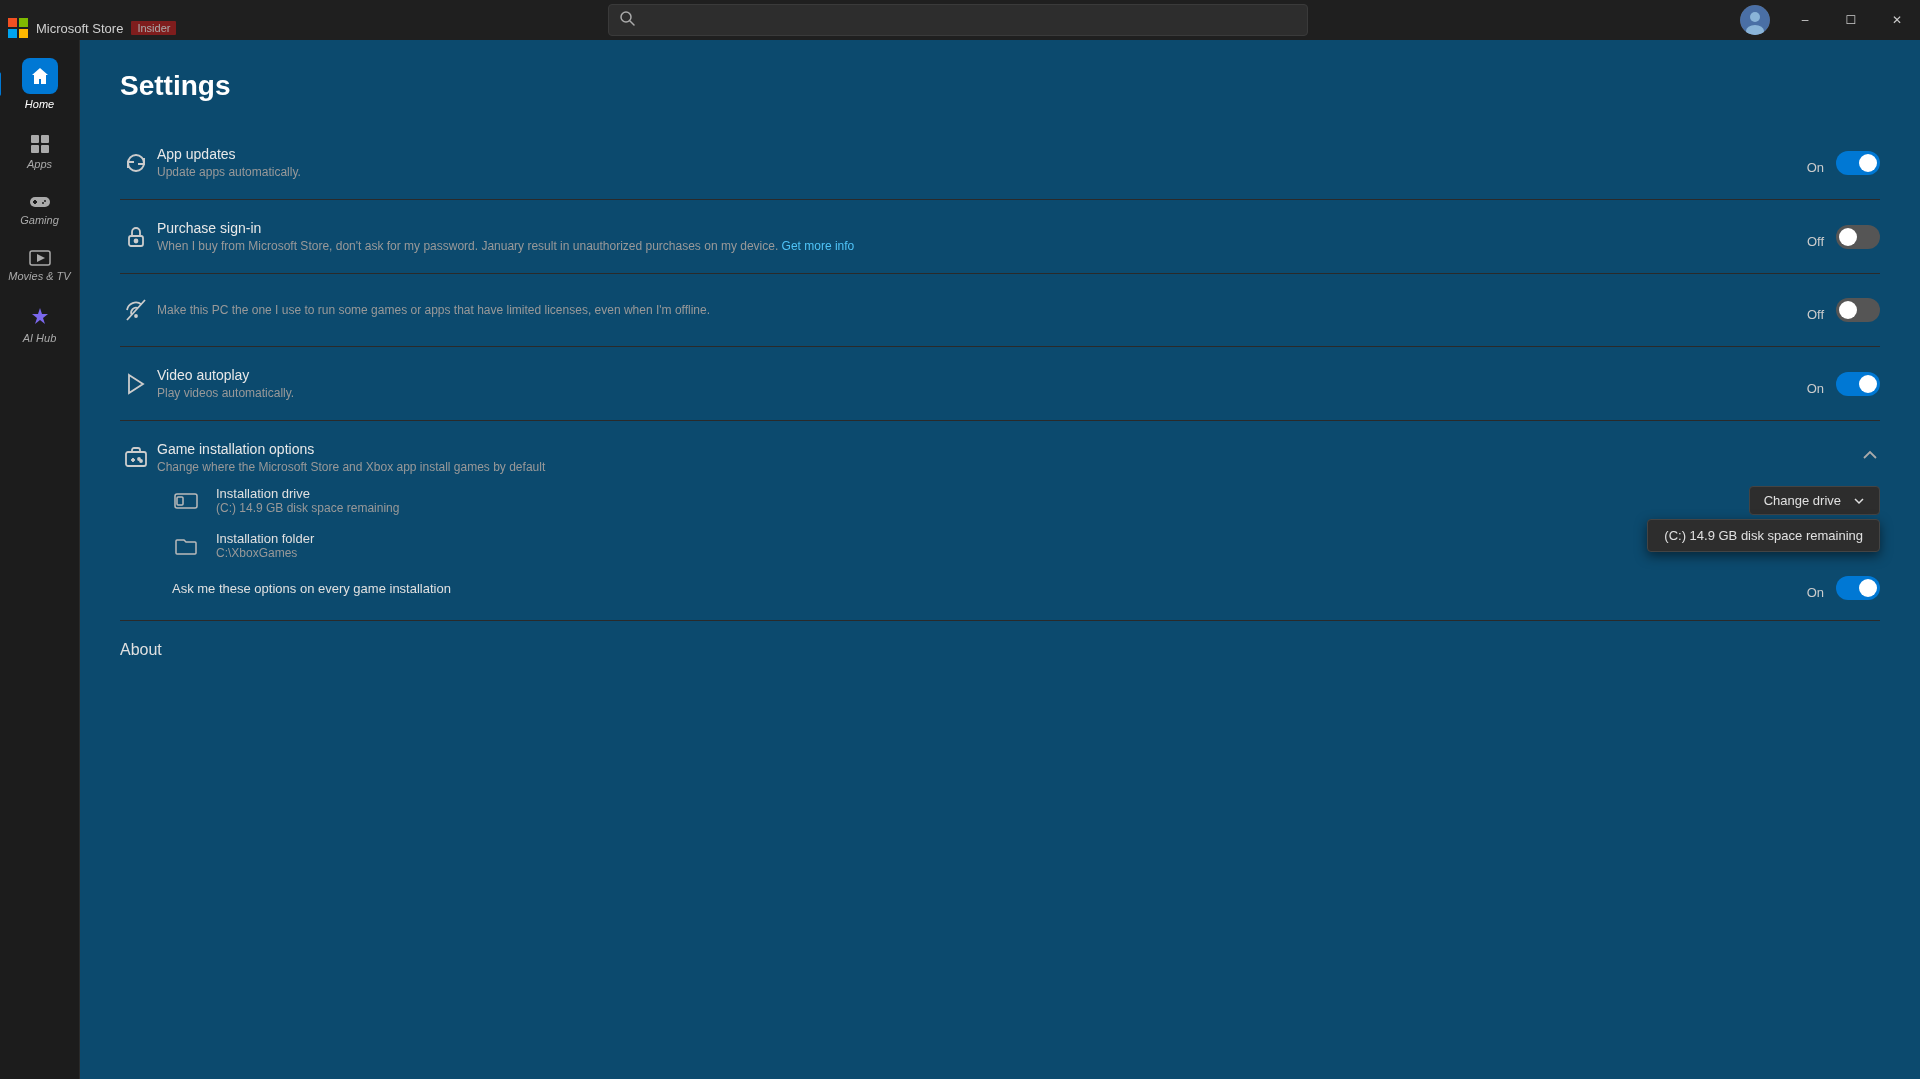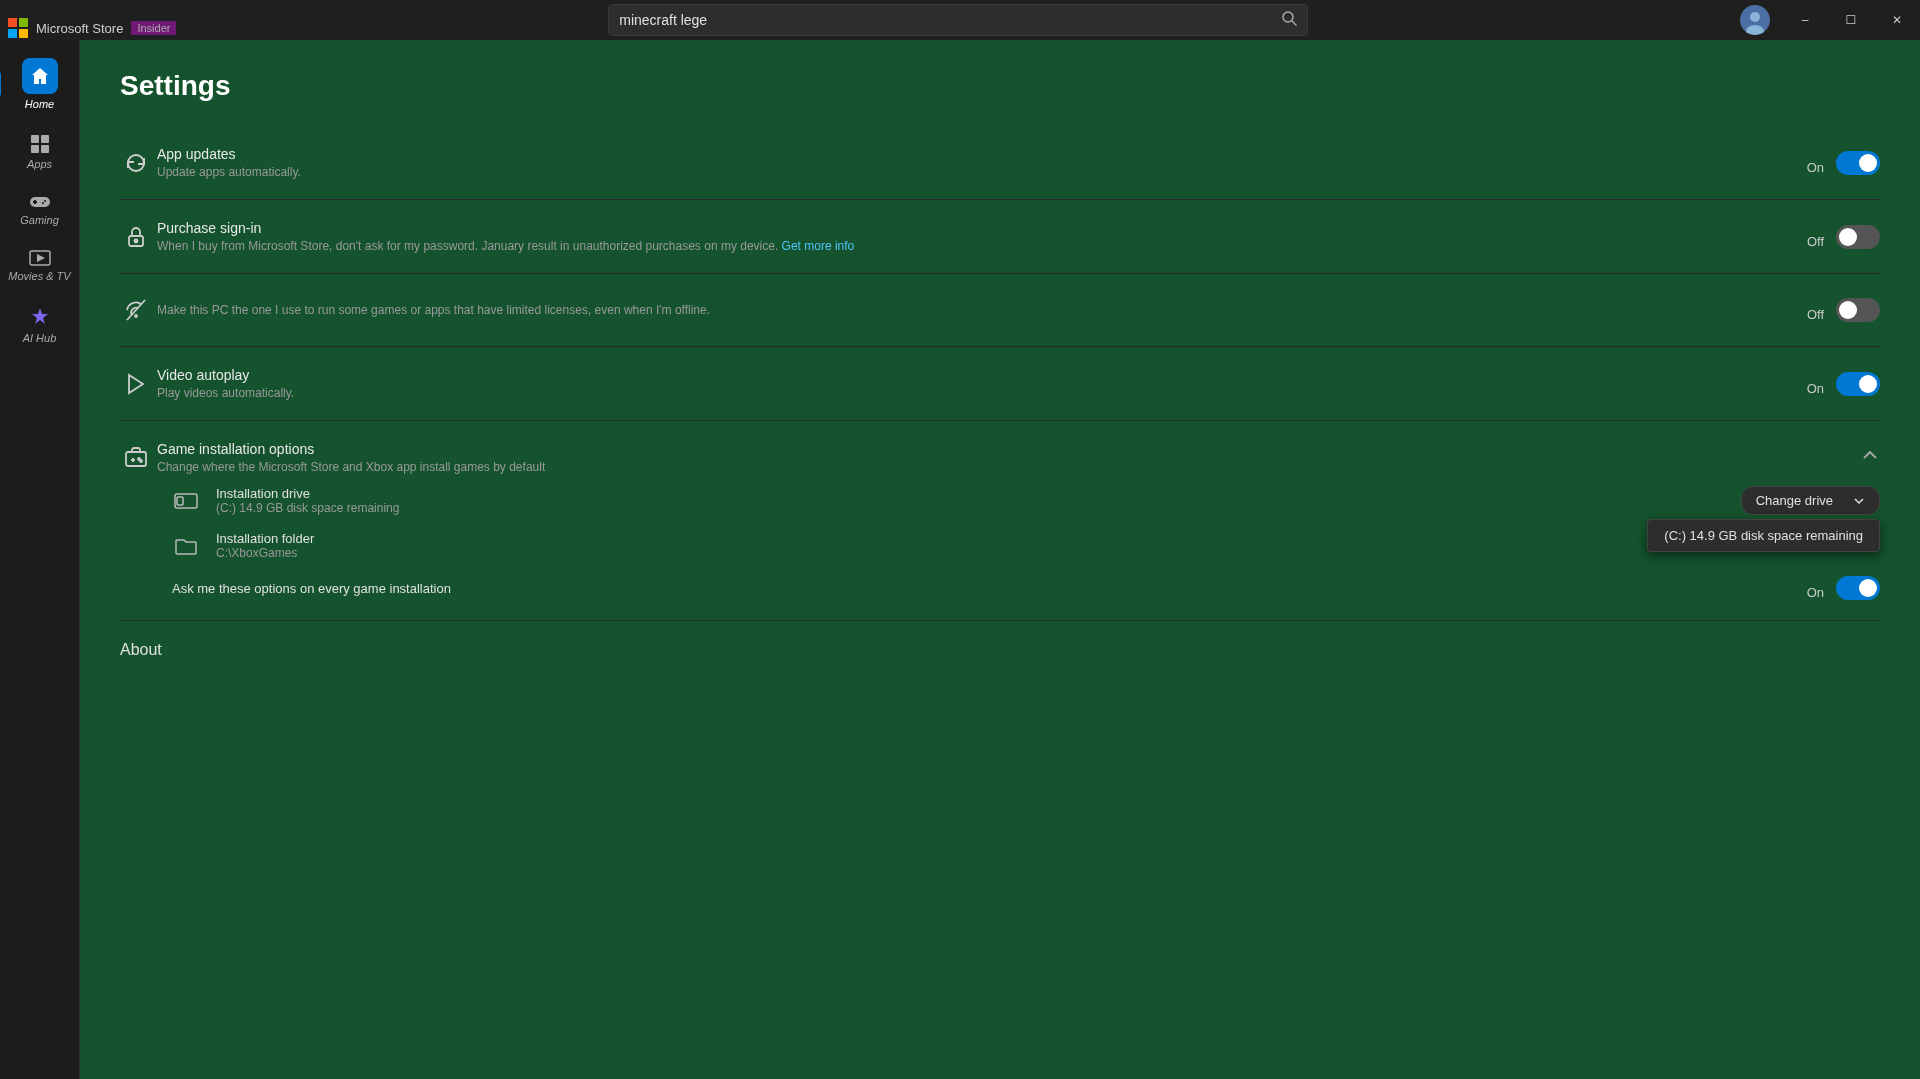--- a/index.html
+++ b/index.html
@@ -34,21 +34,21 @@
       width: 20px;
       height: 20px;
     }
     .titlebar-title {
       font-size: 13px;
       color: #d0d0d0;
     }
     .titlebar-badge {
       font-size: 11px;
       color: #aaa;
-      background: #701a75;
+      background: #7f1d1d;
       padding: 1px 6px;
       border-radius: 1px;
     }
     .search-bar {
       display: flex;
       align-items: center;
       background: #2d2d2d;
       border-radius: 4px;
       padding: 0 10px;
       width: 700px;
@@ -158,21 +158,21 @@
     }
     .sidebar-label {
       font-size: 11px;
     }
 
     
     .content {
       flex: 1;
       overflow-y: auto;
       padding: 30px 40px;
-      background: #14532d;
+      background: #0c4a6e;
     }
     .page-title {
       font-size: 28px;
       font-weight: 600;
       color: #ffffff;
       margin-bottom: 24px;
     }
 
     
     .settings-list {
@@ -301,26 +301,26 @@
       color: #e0e0e0;
       font-weight: 500;
     }
     .sub-text-desc {
       font-size: 12px;
       color: #999;
     }
     .change-drive-btn {
       display: flex;
       align-items: center;
-      gap: 20px;
+      gap: 12px;
       background: #2d2d2d;
       border: 1px solid #444;
       color: #e0e0e0;
       padding: 6px 14px;
-      border-radius: 12px;
+      border-radius: 4px;
       font-size: 13px;
       cursor: pointer;
       position: relative;
     }
 
     
     .drive-dropdown {
       position: absolute;
       right: 0;
       top: calc(100% + 4px);
@@ -368,21 +368,20 @@
         <rect x="0" y="0" width="9" height="9" fill="#f25022"></rect>
         <rect x="11" y="0" width="9" height="9" fill="#7fba00"></rect>
         <rect x="0" y="11" width="9" height="9" fill="#00a4ef"></rect>
         <rect x="11" y="11" width="9" height="9" fill="#ffb900"></rect>
       </svg>
     </div>
     <span class="titlebar-title">Microsoft Store</span>
     <span class="titlebar-badge">Insider</span>
   </div>
   <div class="search-bar">
-    <input type="text" value="minecraft lege" style="">
     <span class="search-icon-svg">
       <svg width="16" height="16" viewBox="0 0 16 16" fill="none">
         <circle cx="7" cy="7" r="5" stroke="#aaa" stroke-width="1.5"></circle>
         <line x1="11" y1="11" x2="15" y2="15" stroke="#aaa" stroke-width="1.5" stroke-linecap="round"></line>
       </svg>
     </span>
   </div>
   <div class="titlebar-controls">
     <div class="avatar">
       <svg width="30" height="30" viewBox="0 0 30 30">

